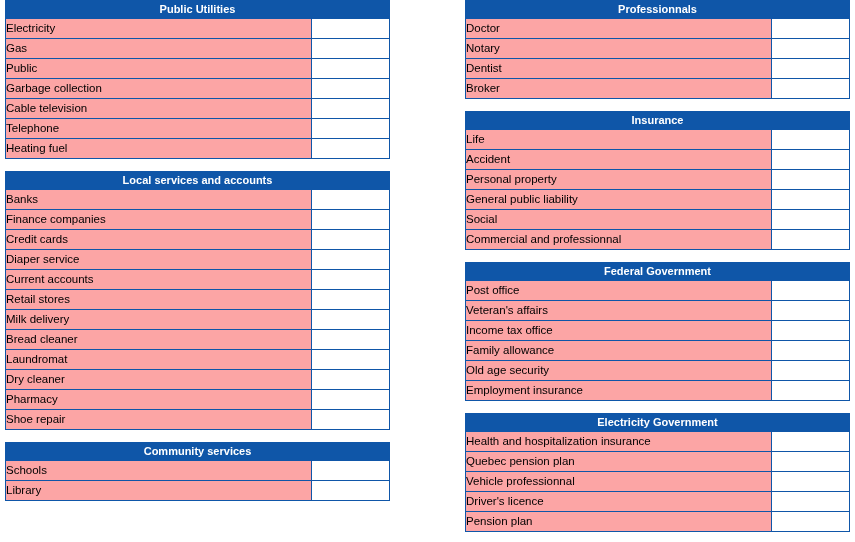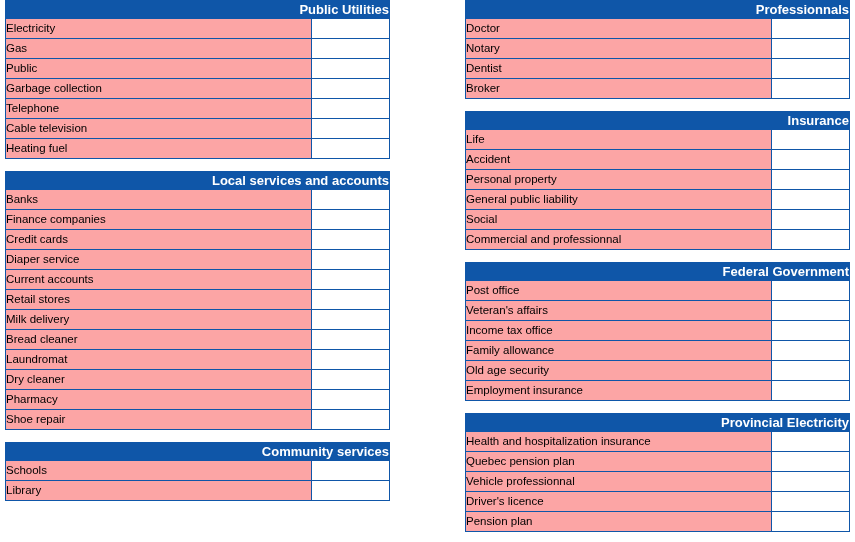--- a/index.html
+++ b/index.html
@@ -42,25 +42,25 @@
   }
   table.tbl td,
   table.tbl th {
     padding: 0;
     margin: 0;
   }
   .hdr-cell {
     background: #0F56A8;
     color: #ffffff;
     font-weight: bold;
-    font-size: 13px;
+    font-size: 11px;
     height: 17px;
     line-height: 17px;
     padding: 0 4px;
-    text-align: right;
+    text-align: center;
     border: 1px solid #0F56A8;
     white-space: nowrap;
     overflow: hidden;
   }
   .label-cell {
     border: 1px solid #0F56A8;
     height: 19px;
     line-height: 19px;
     padding: 0 4px;
     font-size: 11.5px;
@@ -104,25 +104,25 @@
             </tr>
             <tr>
               <td class="label-cell">Public</td>
               <td class="value-cell"></td>
             </tr>
             <tr>
               <td class="label-cell">Garbage collection</td>
               <td class="value-cell"></td>
             </tr>
             <tr>
+              <td class="label-cell">Cable television</td>
+              <td class="value-cell"></td>
+            </tr>
+            <tr>
               <td class="label-cell">Telephone</td>
-              <td class="value-cell"></td>
-            </tr>
-            <tr>
-              <td class="label-cell">Cable television</td>
               <td class="value-cell"></td>
             </tr>
             <tr>
               <td class="label-cell">Heating fuel</td>
               <td class="value-cell"></td>
             </tr>
           </tbody>
         </table>
       </div>
       <div class="block">
@@ -323,21 +323,21 @@
         </table>
       </div>
       <div class="block">
         <table class="tbl">
           <colgroup>
             <col class="w-name">
             <col class="w-val">
           </colgroup>
           <thead>
             <tr>
-              <th class="hdr-cell" colspan="2">Provincial Electricity</th>
+              <th class="hdr-cell" colspan="2">Electricity Government</th>
             </tr>
           </thead>
           <tbody>
             <tr>
               <td class="label-cell">Health and hospitalization insurance</td>
               <td class="value-cell"></td>
             </tr>
             <tr>
               <td class="label-cell">Quebec pension plan</td>
               <td class="value-cell"></td>

